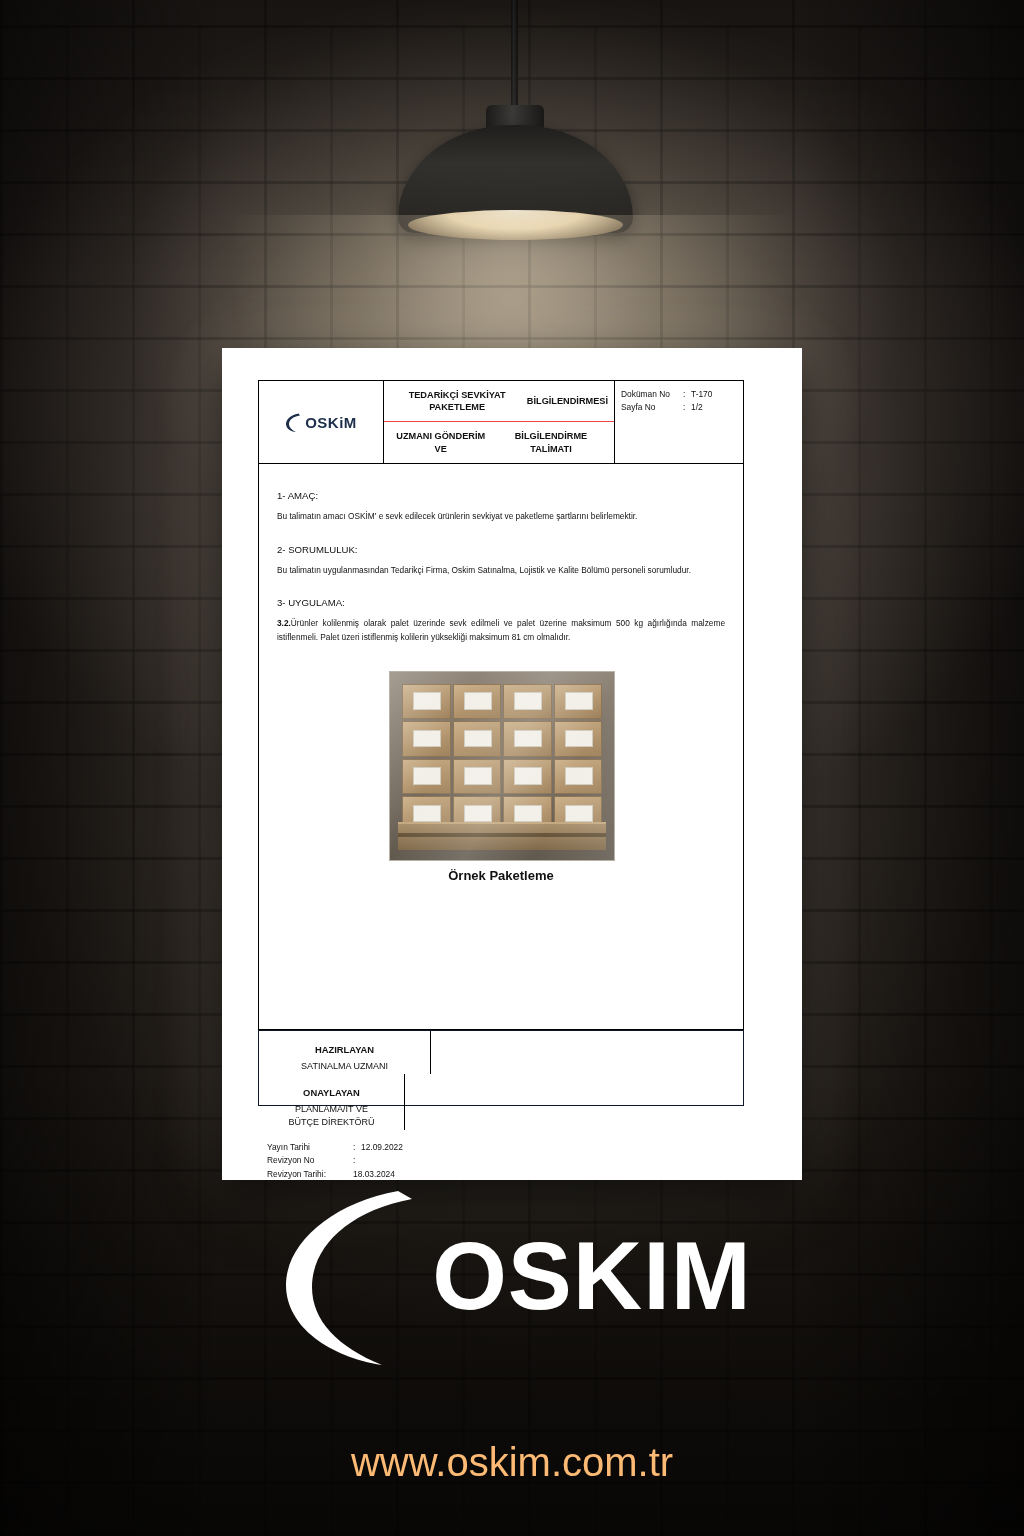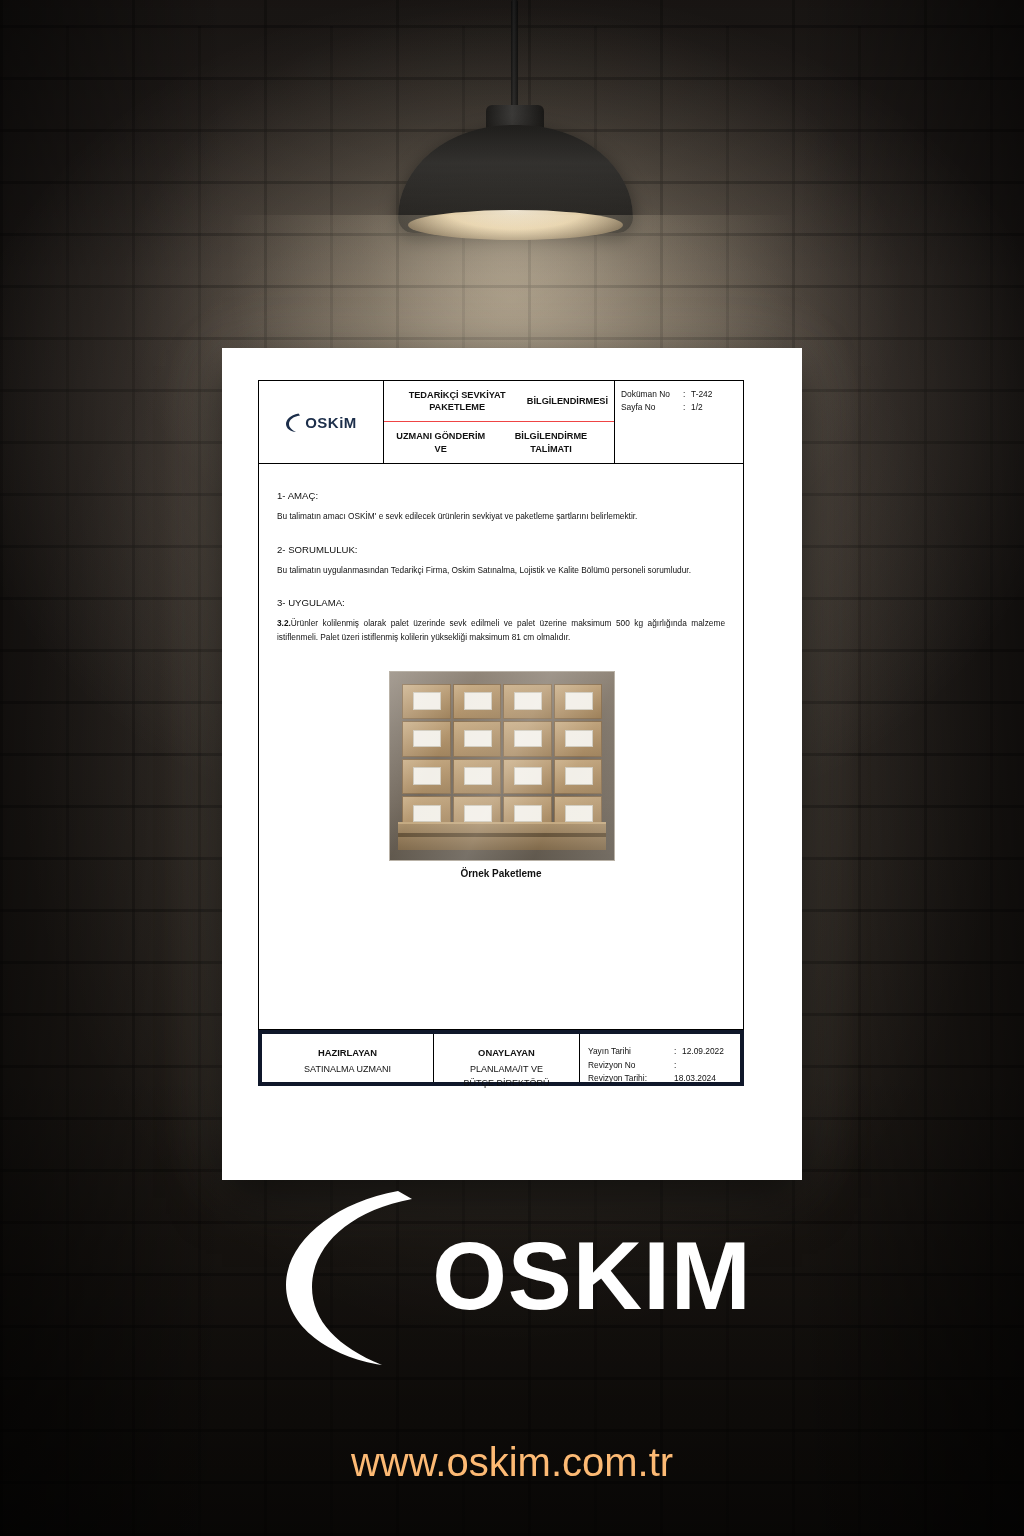--- a/index.html
+++ b/index.html
@@ -152,25 +152,25 @@
   .box:after{
     content:"";position:absolute;left:22%;top:22%;width:56%;height:46%;
     background:#f2efe8;border:1px solid #cfcabd;
   }
   .wrapsheen{
     position:absolute;inset:0;
     background:linear-gradient(115deg, rgba(255,255,255,0.22) 0%, rgba(255,255,255,0.02) 28%, rgba(255,255,255,0.16) 52%, rgba(255,255,255,0.02) 74%, rgba(255,255,255,0.14) 100%);
     pointer-events:none;
   }
   .photo-cap{
-    text-align:center;font-size:10px;font-weight:bold;margin-top:7px;color:#111;
-  }
-
-  
-  .ftr{display:flex;border:4px solid #0f172a;box-sizing:border-box;height:56px;}
+    text-align:center;font-size:13px;font-weight:bold;margin-top:7px;color:#111;
+  }
+
+  
+  .ftr{display:flex;border:1px solid #0f172a;box-sizing:border-box;height:76px;flex-direction:column;}
   .ftr-c1,.ftr-c2{
     display:flex;flex-direction:column;align-items:center;justify-content:flex-start;
     padding-top:12px;box-sizing:border-box;border-right:1px solid #000;
     font-size:9px;line-height:1.5;text-align:center;
   }
   .ftr-c1{width:172px;}
   .ftr-c2{width:146px;}
   .ftr-c1 .t,.ftr-c2 .t{font-weight:bold;font-size:9.4px;margin-bottom:3px;}
   .ftr-c3{flex:1;padding:11px 0 0 8px;box-sizing:border-box;font-size:8.4px;line-height:1.62;}
   .ftr-c3 .row{display:flex;}
@@ -226,21 +226,21 @@
         <span>TEDARİKÇİ SEVKİYAT PAKETLEME</span>&nbsp;<span>BİLGİLENDİRMESİ</span>
       </div>
       <div class="hdr-mid-bot">
         <span>UZMANI GÖNDERİM VE</span>&nbsp;<span>BİLGİLENDİRME TALİMATI</span>
       </div>
     </div>
     <div class="hdr-right">
       <div class="row">
         <span class="k">Doküman No</span>
         <span class="c">:</span>
-        <span>T-242</span>
+        <span>T-170</span>
       </div>
       <div class="row">
         <span class="k">Sayfa No</span>
         <span class="c">:</span>
         <span>1/2</span>
       </div>
     </div>
   </div>
 
   <div class="body-box">

